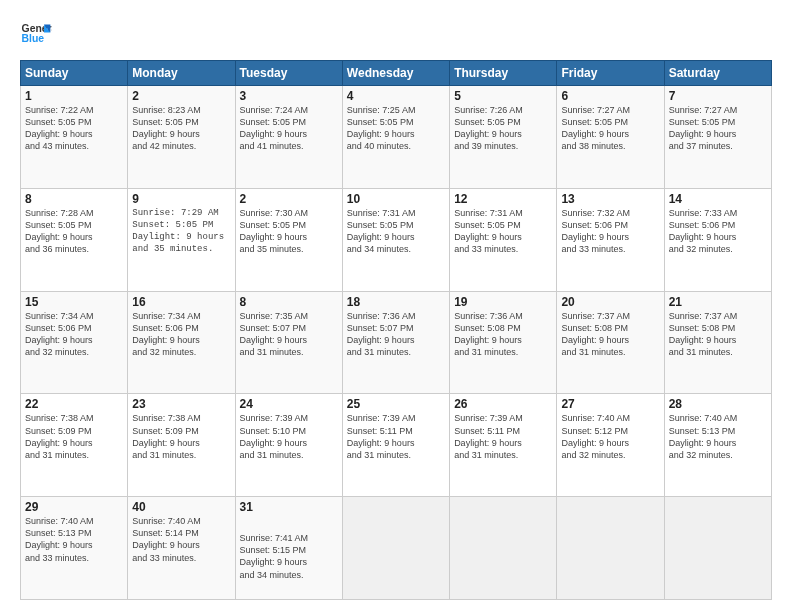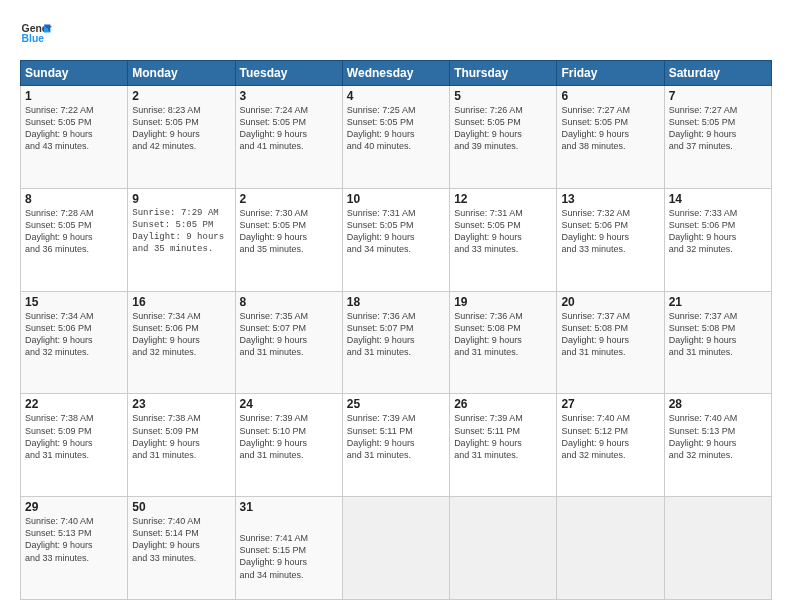--- a/index.html
+++ b/index.html
@@ -326,21 +326,21 @@
         </tr>
         <tr>
           <td>
             <span class="day-num">29</span>
             <div class="day-info" style="white-space: pre-line;">Sunrise: 7:40 AM
 Sunset: 5:13 PM
 Daylight: 9 hours
 and 33 minutes.</div>
           </td>
           <td>
-            <span class="day-num">50</span>
+            <span class="day-num">40</span>
             <div class="day-info" style="white-space: pre-line;">Sunrise: 7:40 AM
 Sunset: 5:14 PM
 Daylight: 9 hours
 and 33 minutes.</div>
           </td>
           <td>
             <span class="day-num">31</span>
             <div class="day-info" style="white-space: pre-line; margin-top: 18px;">Sunrise: 7:41 AM
 Sunset: 5:15 PM
 Daylight: 9 hours

